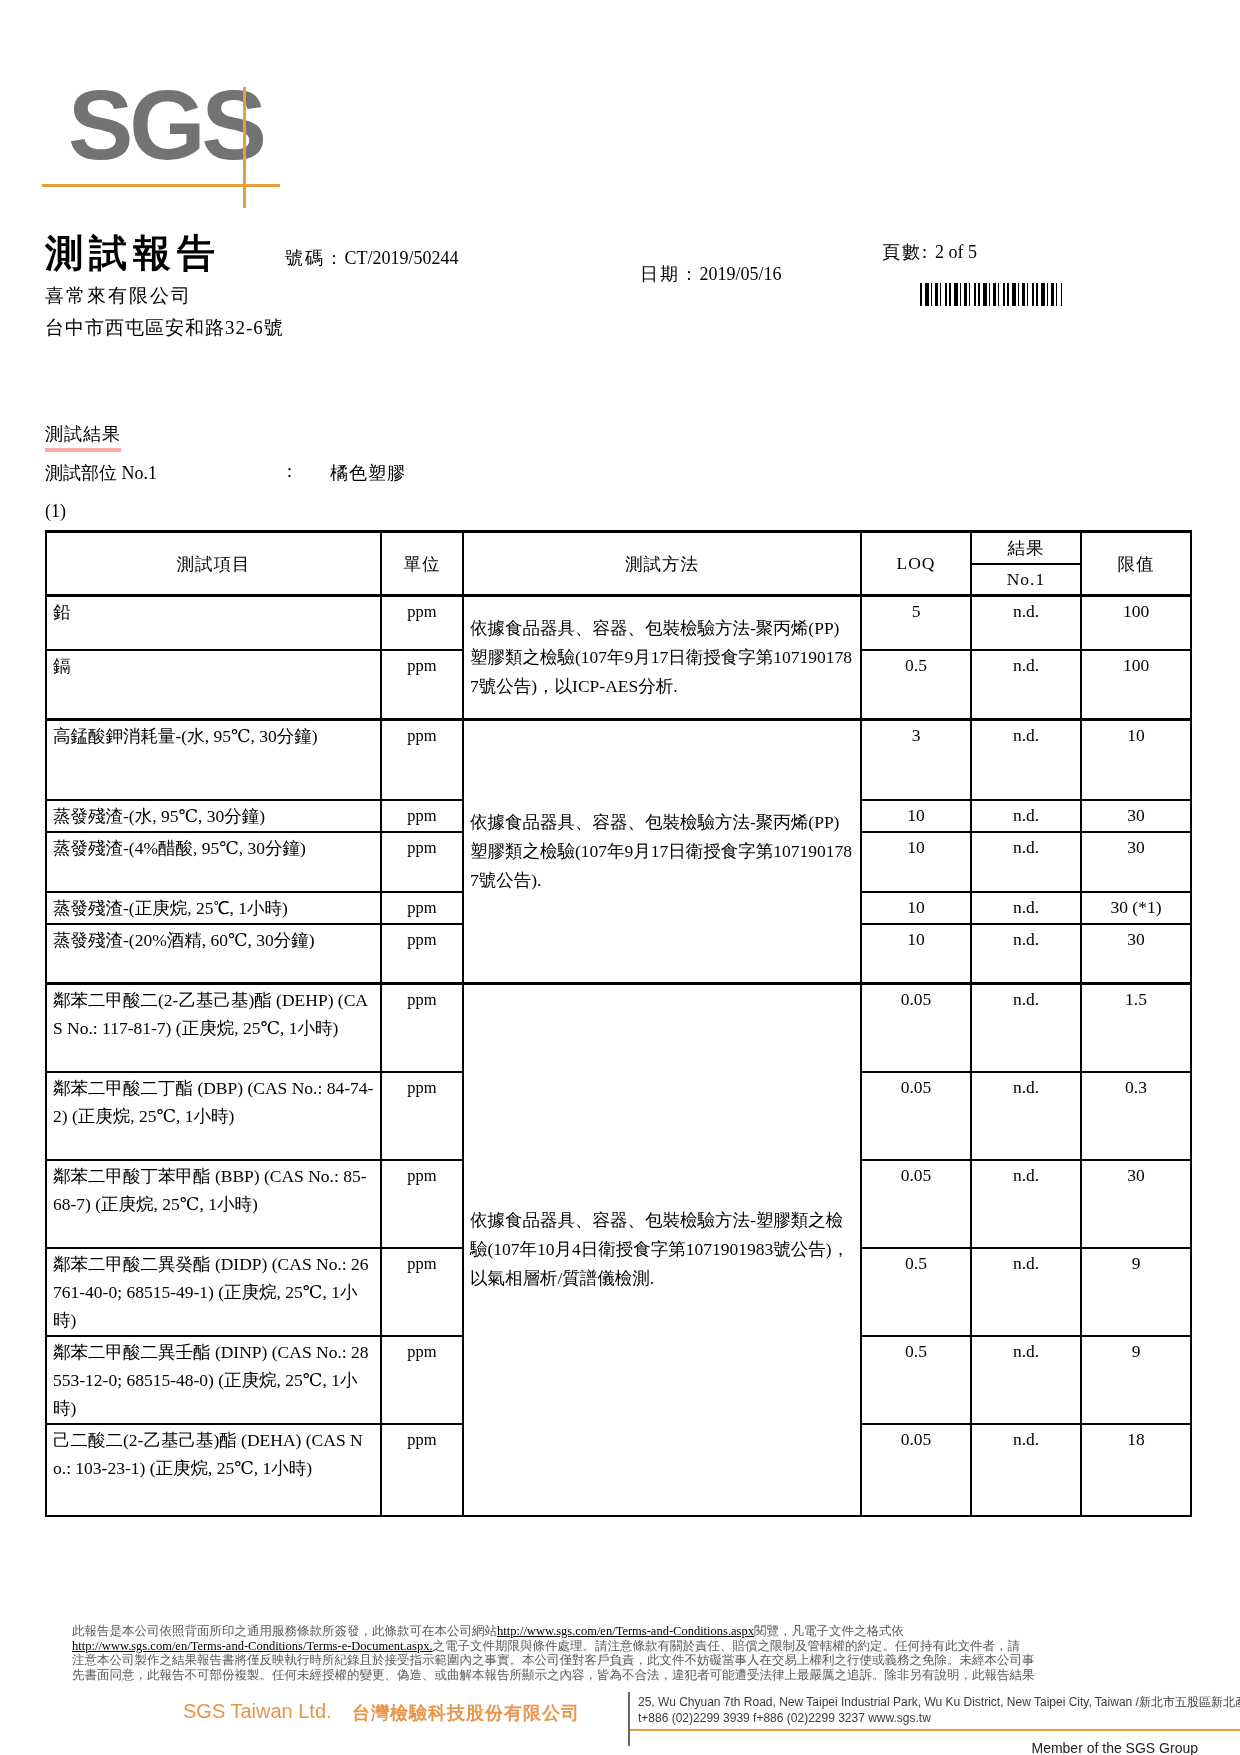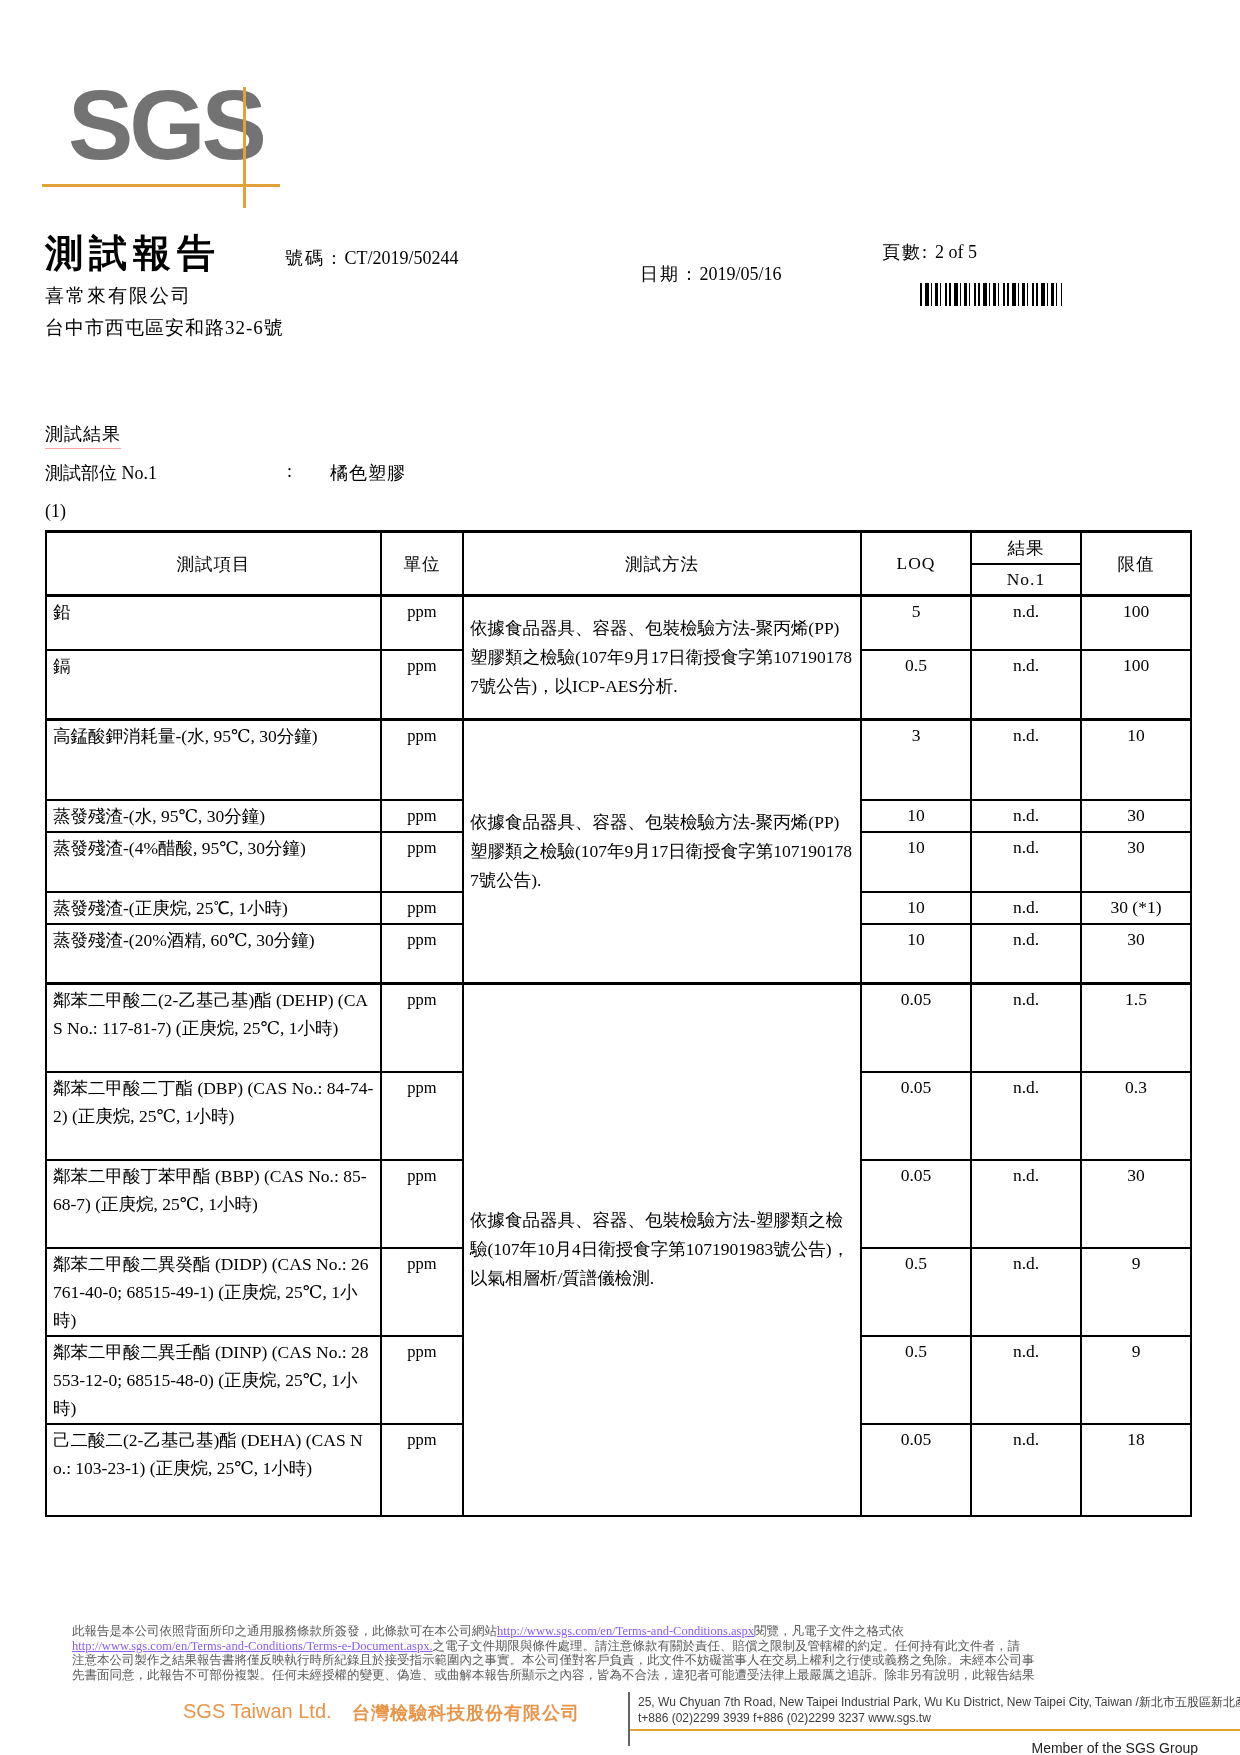--- a/index.html
+++ b/index.html
@@ -28,21 +28,21 @@
     position:absolute;left:920px;top:283px;width:142px;height:23px;
     background:repeating-linear-gradient(90deg,
       #000 0,#000 2px,#fff 2px,#fff 5px,
       #000 5px,#000 9px,#fff 9px,#fff 11px,
       #000 11px,#000 12px,#fff 12px,#fff 15px,
       #000 15px,#000 18px,#fff 18px,#fff 20px,
       #000 20px,#000 21px,#fff 21px,#fff 25px,
       #000 25px,#000 27px,#fff 27px,#fff 29px);
   }
   
-  .results-heading{position:absolute;left:45px;top:422px;font-size:18px;letter-spacing:1px;border-bottom:1px solid #fca5a5;padding-bottom:2px;}
+  .results-heading{position:absolute;left:45px;top:422px;font-size:18px;letter-spacing:1px;border-bottom:4px solid #fca5a5;padding-bottom:2px;}
   .part-row{position:absolute;left:45px;top:461px;font-size:18px;}
   .part-colon{position:absolute;left:242px;top:0;}
   .part-value{position:absolute;left:285px;top:0;white-space:nowrap;letter-spacing:1px;}
   .table-index{position:absolute;left:45px;top:501px;font-size:18px;}
   
   table.results{
     position:absolute;left:45px;top:530px;width:1145px;
     border-collapse:collapse;table-layout:fixed;font-size:17.5px;
   }
   table.results th,table.results td{border:2px solid #000;padding:1px 6px;}
@@ -52,21 +52,21 @@
   td.cell-unit{text-align:center;vertical-align:top;line-height:28px;font-size:16.5px;}
   td.cell-method{text-align:left;vertical-align:middle;line-height:29px;word-break:break-all;padding:2px 9px;}
   td.cell-num{text-align:center;vertical-align:top;line-height:27px;}
   tr.group-start td{border-top:3px solid #000;}
   table.results thead tr:first-child th{border-top:3px solid #000;}
   table.results thead tr:last-child th,
   table.results thead th[rowspan]{border-bottom:3px solid #000;}
   
   .disclaimer{position:absolute;left:72px;top:1624px;width:1130px;font-size:12.5px;line-height:14.5px;color:#5a5a5a;}
   .disclaimer p{margin:0;white-space:nowrap;overflow:hidden;}
-  .disclaimer .link{color:#8b5cf6;text-decoration:underline;cursor:pointer;}
+  .disclaimer .link{color:#000000;text-decoration:underline;cursor:pointer;}
   .brand-en{position:absolute;left:183px;top:1700px;font-size:20px;color:#e8954a;font-family:"Liberation Sans","DejaVu Sans",sans-serif;}
   .brand-zh{position:absolute;left:352px;top:1701px;font-size:18px;font-weight:bold;color:#e8954a;letter-spacing:1px;}
   .footer-vline{position:absolute;left:628px;top:1692px;width:2px;height:54px;background:#666;}
   .footer-address{position:absolute;left:638px;top:1694px;font-size:12px;line-height:16px;color:#3c3c3c;font-family:"Liberation Sans","DejaVu Sans",sans-serif;white-space:nowrap;}
   .footer-hline{position:absolute;left:630px;top:1729px;width:610px;height:2px;background:#e3a13c;}
   .member{position:absolute;right:42px;top:1740px;font-size:14px;color:#222;font-family:"Liberation Sans","DejaVu Sans",sans-serif;}
 </style>
 </head>
 <body>
 

